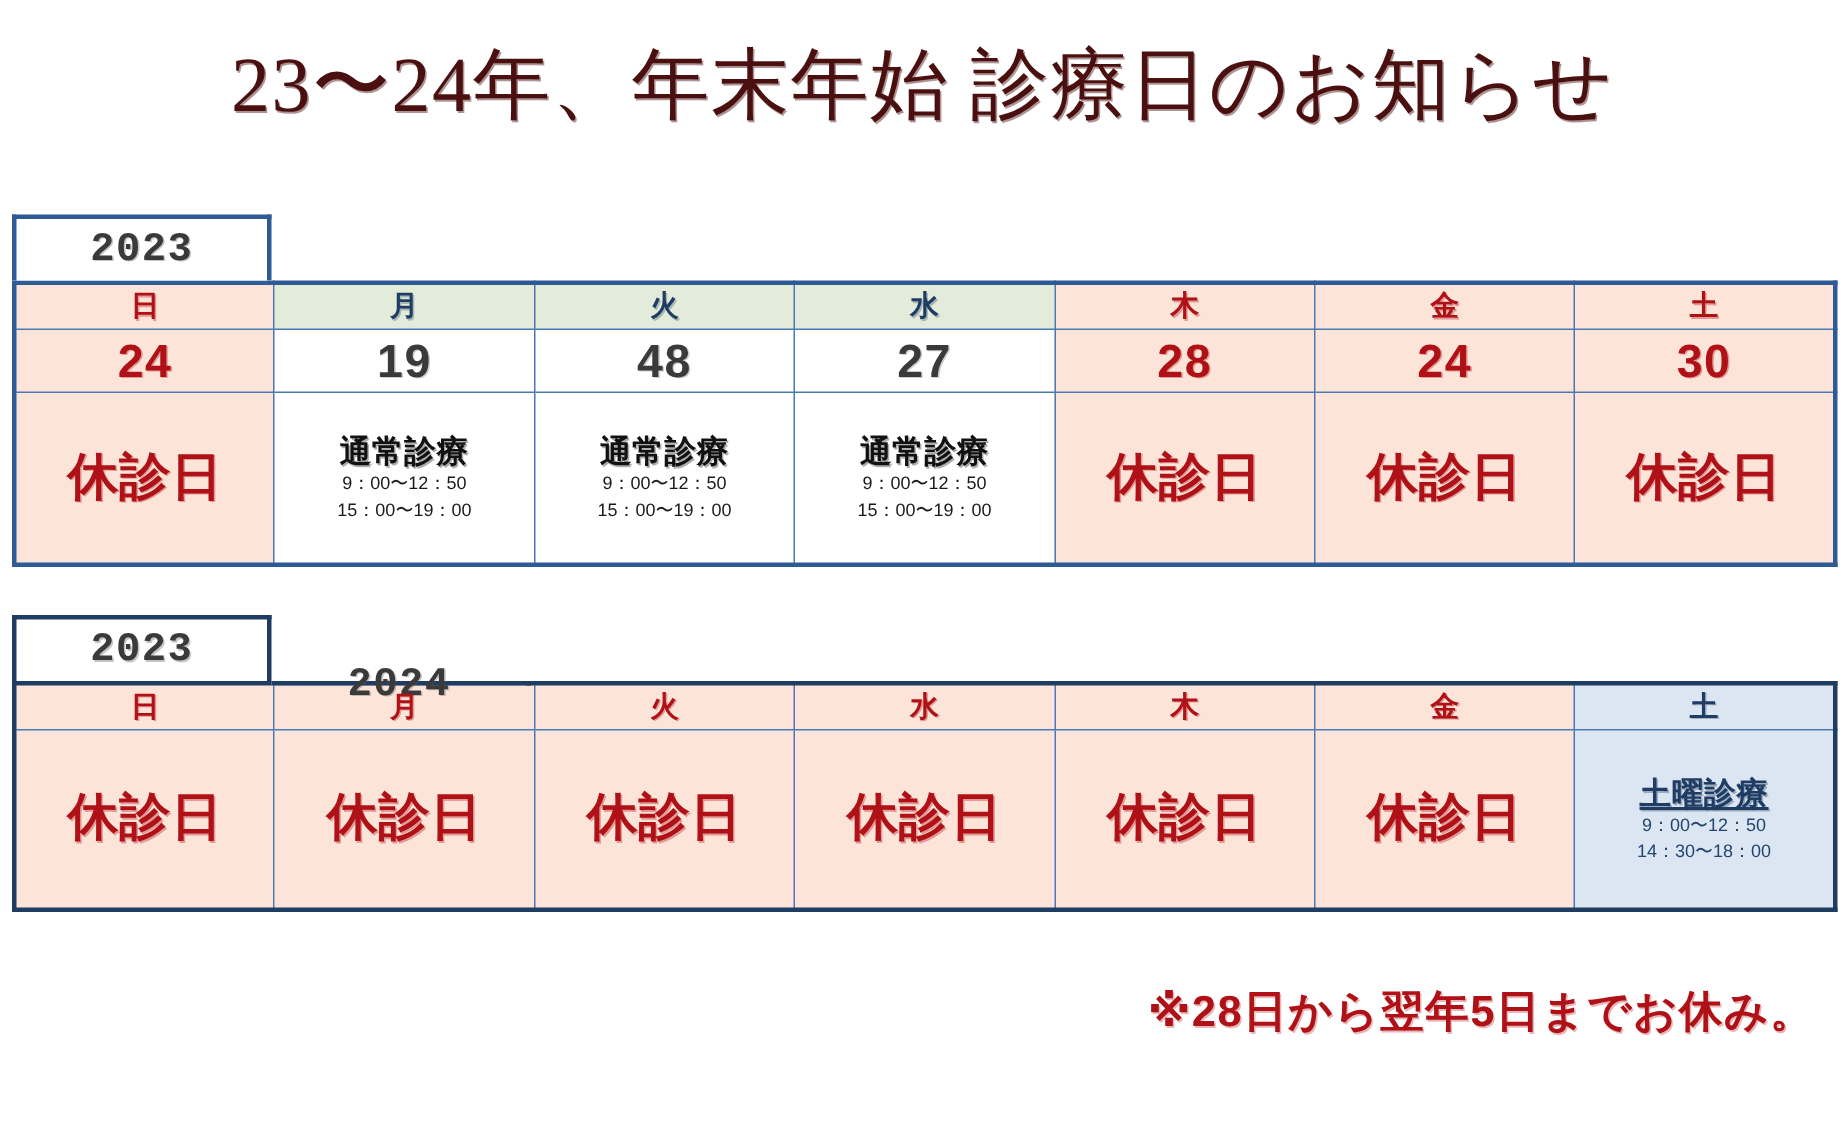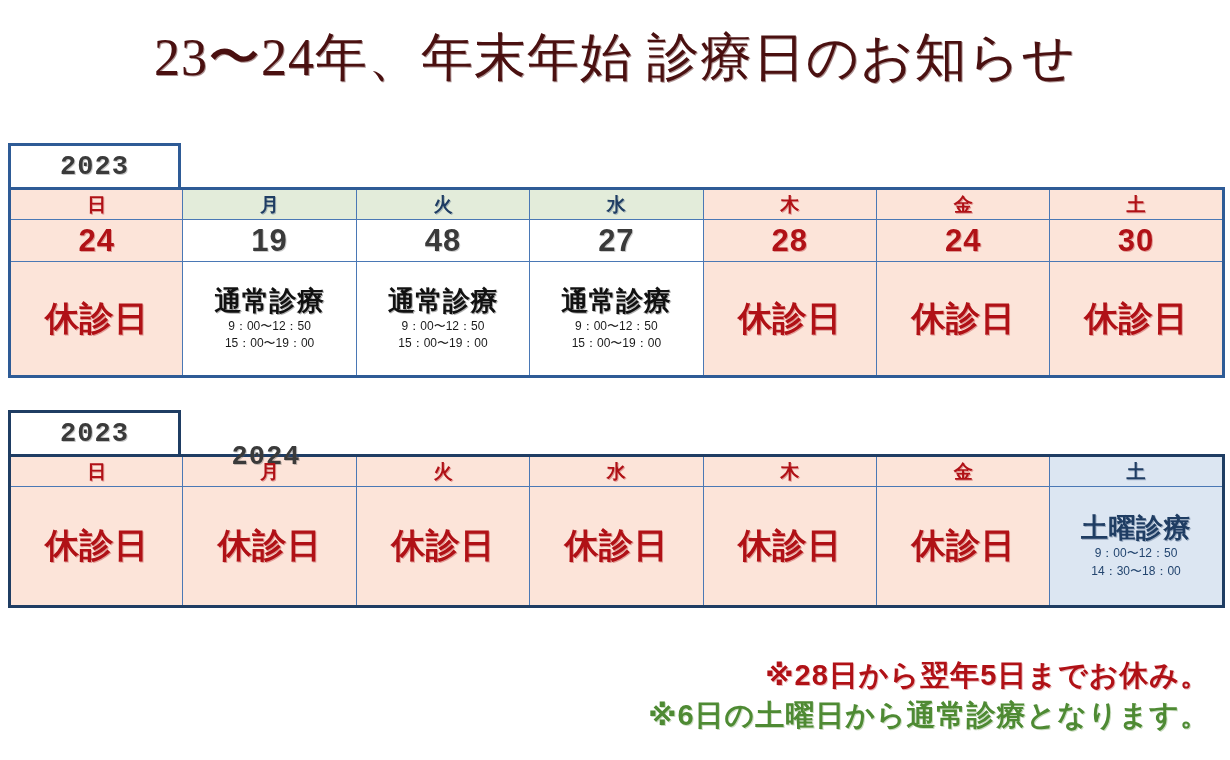--- a/index.html
+++ b/index.html
@@ -118,37 +118,38 @@
   .cell-inner {
     display: flex;
     flex-direction: column;
     align-items: center;
     justify-content: center;
     height: 100%;
     gap: 1px;
   }
   .cell-head {
     font-family: "Liberation Serif", "DejaVu Serif", serif;
-    font-size: 27px;
+    font-size: 21px;
     font-weight: 700;
     line-height: 1.15;
     letter-spacing: 0.5px;
   }
   .cell-head.closed {
     font-size: 34px;
     color: #b01116;
     text-shadow: 1px 1px 0 rgba(176,17,22,0.35);
   }
   .cell-head.normal {
     color: #111111;
     text-shadow: 1px 1px 0 rgba(20,20,20,0.35);
   }
   .cell-head.sat {
     color: #1f3d63;
     text-shadow: 1px 1px 0 rgba(31,61,99,0.35);
+    text-decoration: underline;
   }
   .cell-time {
     font-size: 12px;
     font-weight: 400;
     line-height: 1.35;
     letter-spacing: 0px;
     color: #1a1a1a;
   }
   .cell-time.sat { color: #23456f; }
 
@@ -320,14 +321,13 @@
               <div class="cell-time sat">14：30〜18：00</div>
             </div>
           </td>
         </tr>
       </tbody>
   </table>
 </div>
 
 <div class="notes">
     <div class="note note-red">※28日から翌年5日までお休み。</div>
-    <div class="note note-green">※6日の土曜日から通常診療となります。</div>
   </div>
 
 </body></html>

